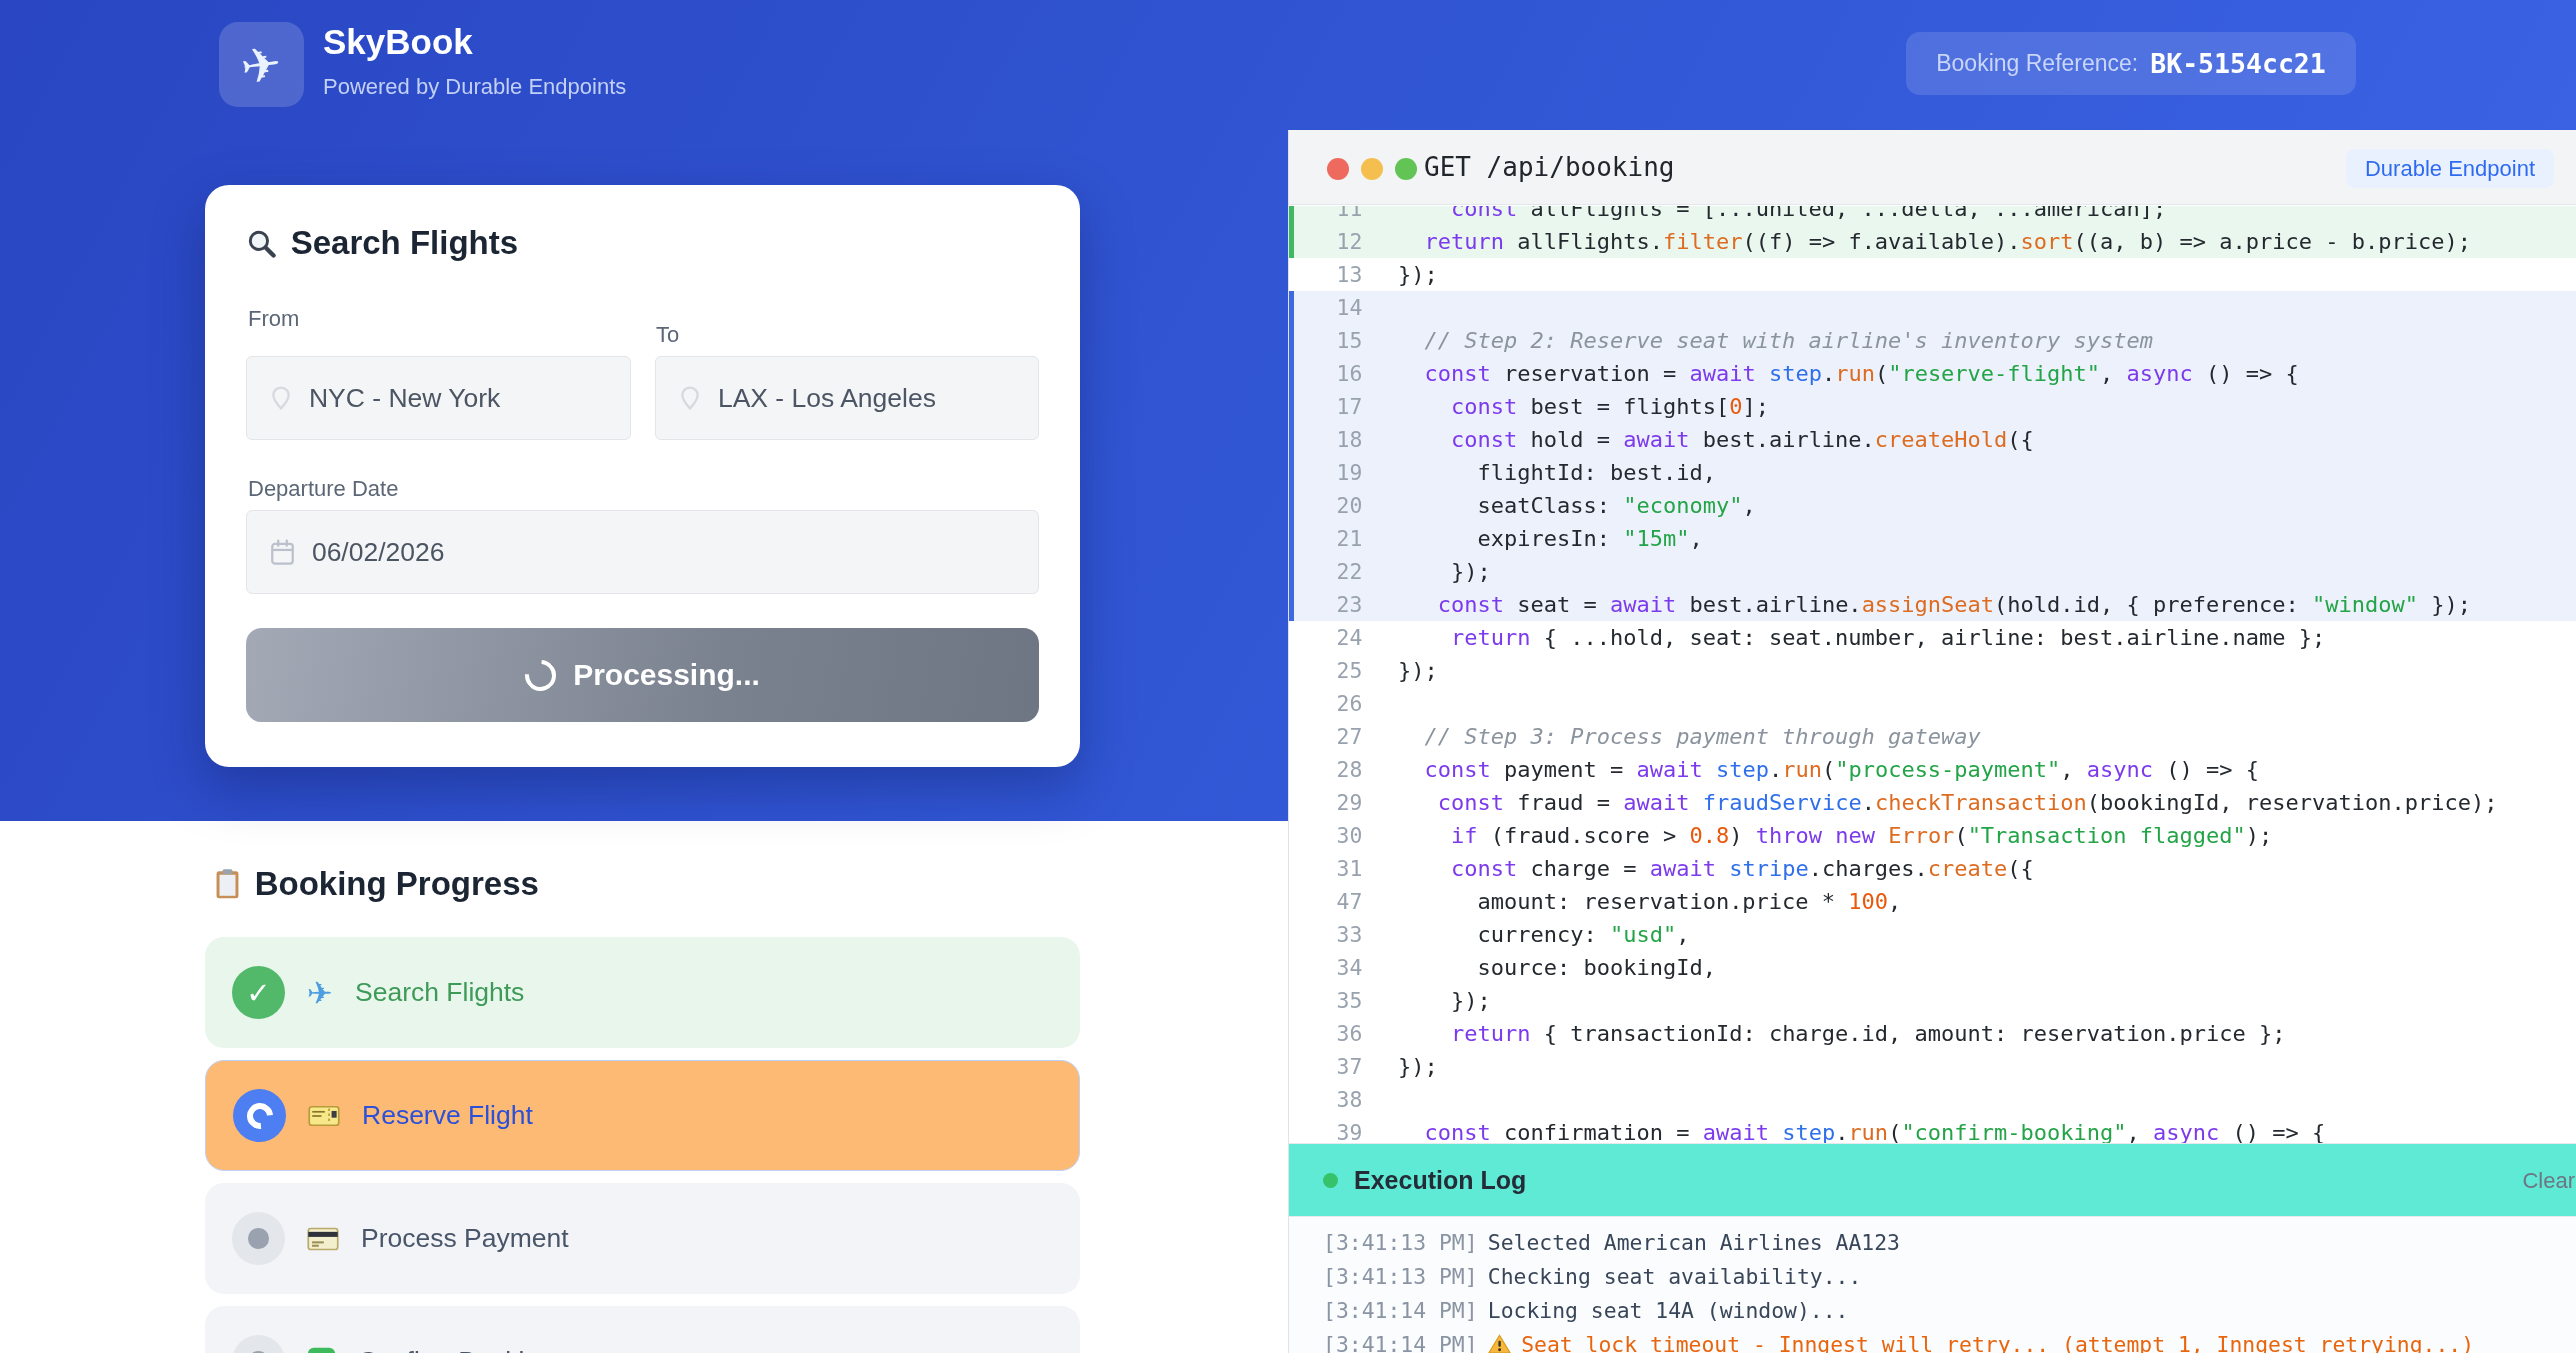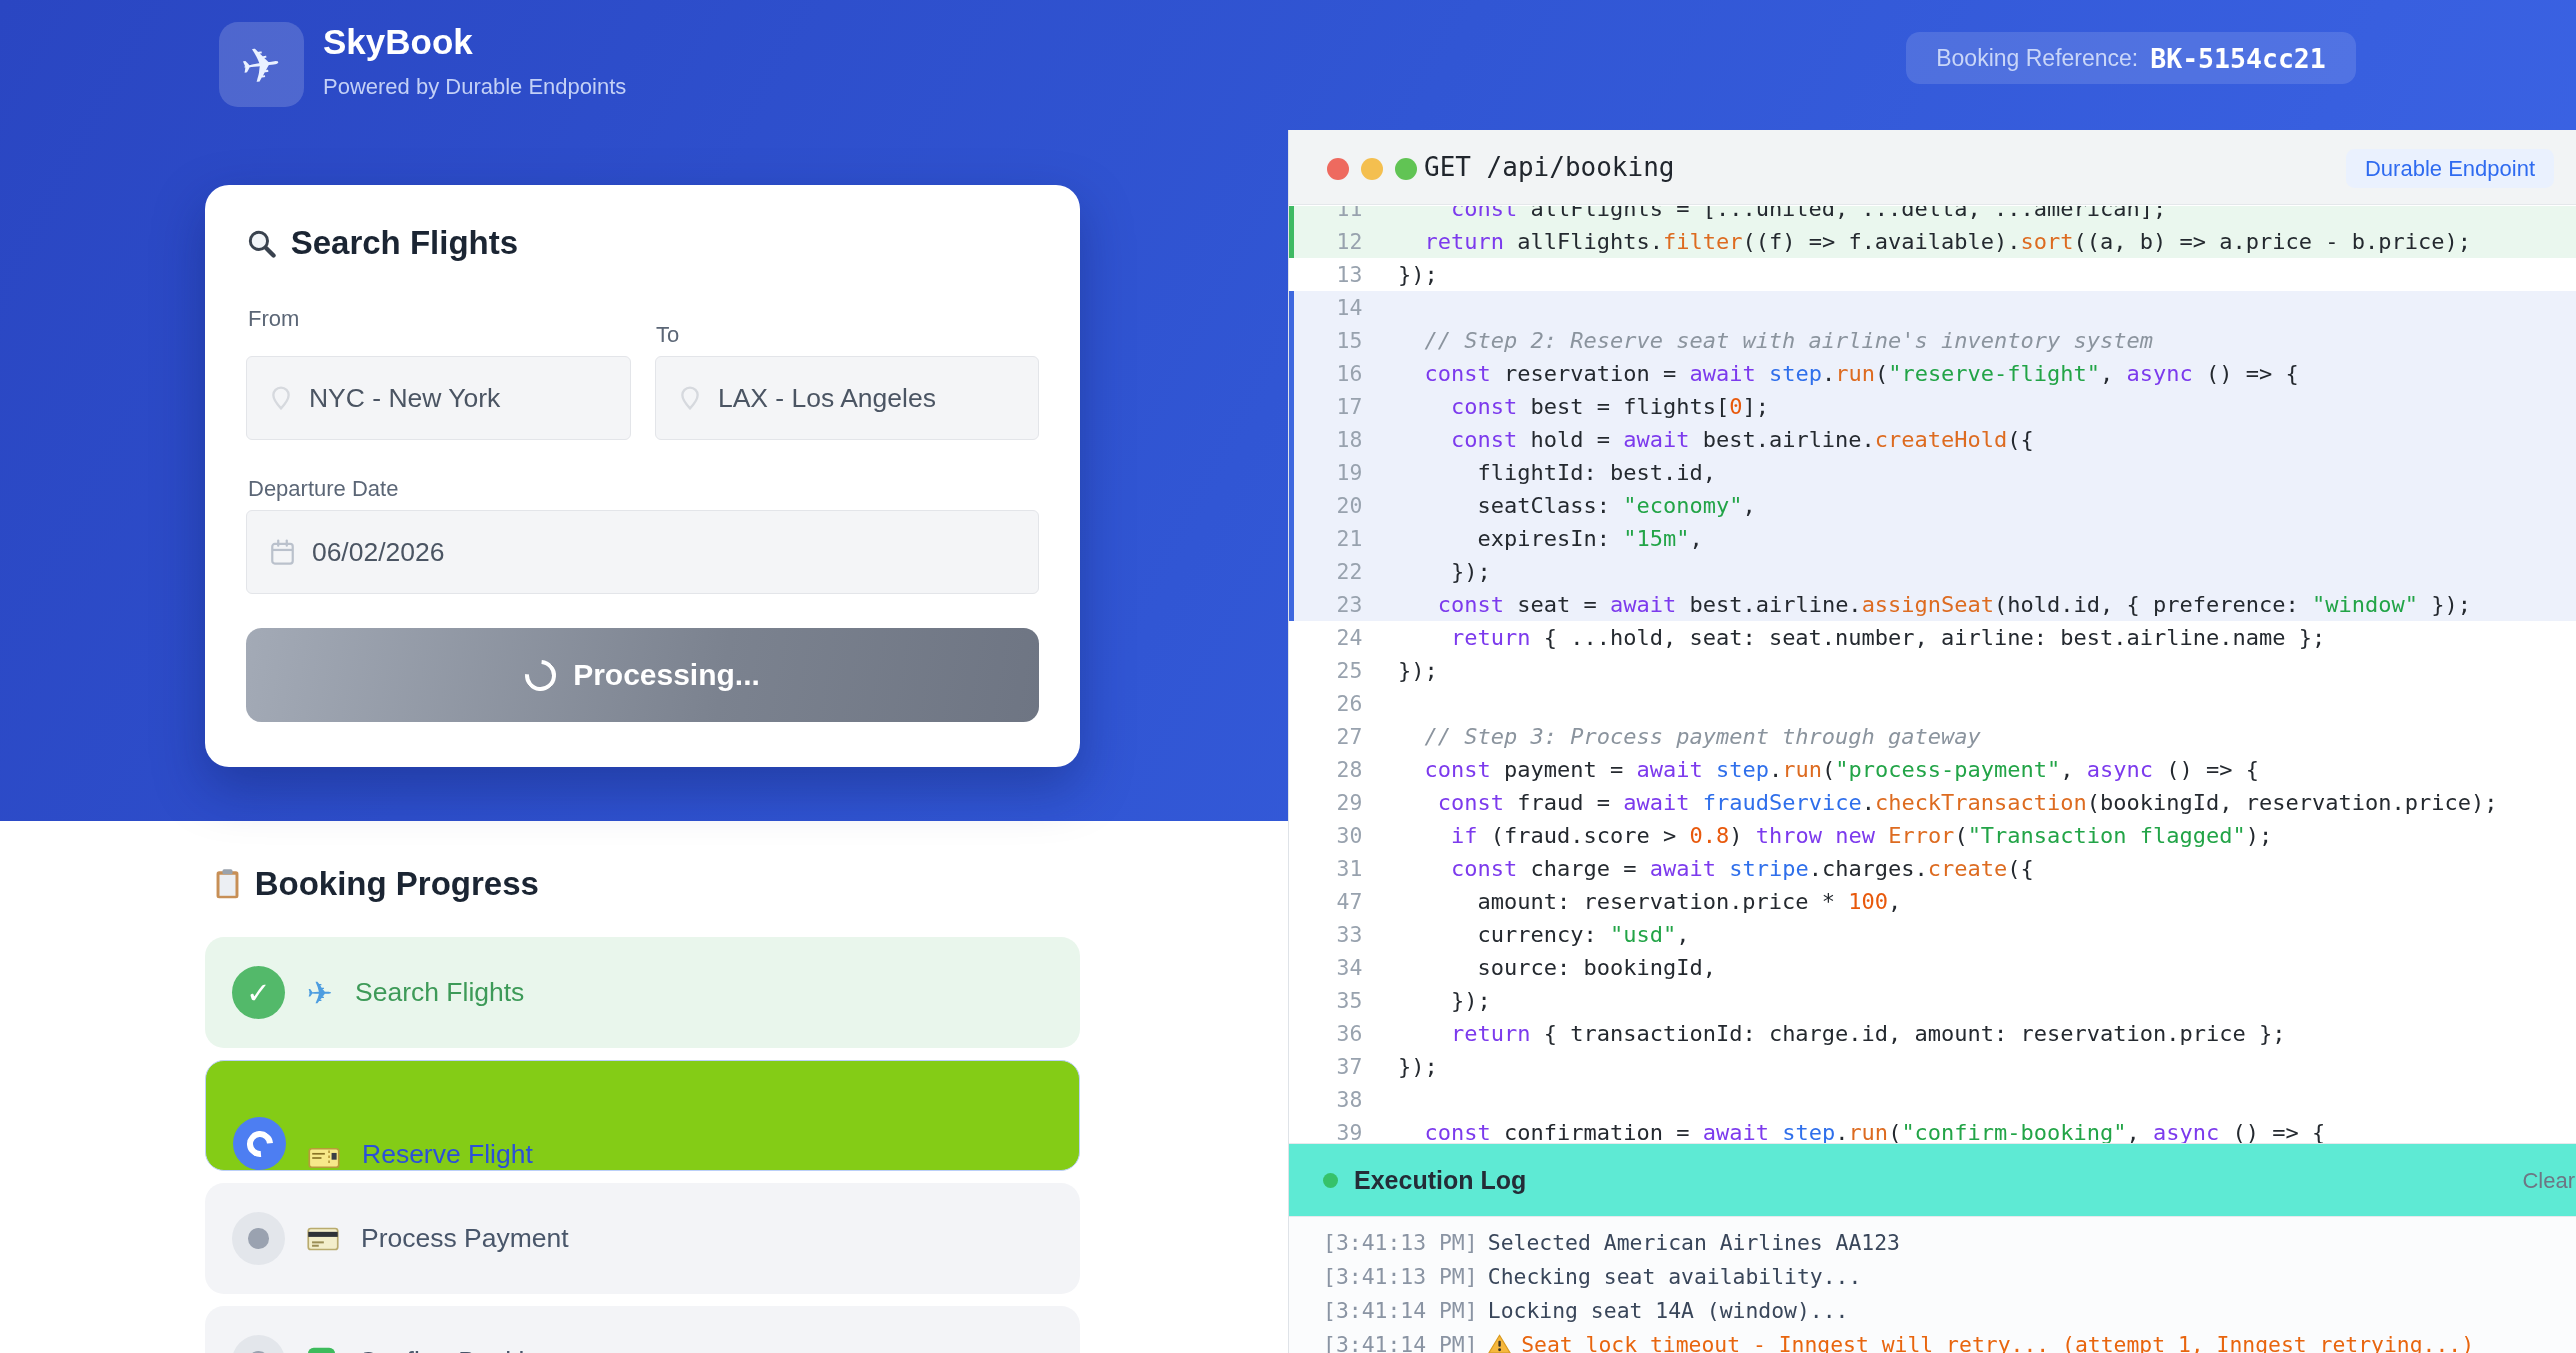--- a/index.html
+++ b/index.html
@@ -13,21 +13,21 @@
                 background:#ffffff; border-left:0.9px solid #dfe3e8; }
 
   
   .topbar { position:absolute; left:0; top:0; width:100%; height:130px; }
   .logo-box { position:absolute; left:219px; top:22px; width:85px; height:85px;
               background:rgba(255,255,255,.17); border-radius:19px;
               display:flex; align-items:center; justify-content:center; }
   .logo-plane { font-family:"DejaVu Sans", sans-serif; font-size:48px; color:#eaf1ff; transform:rotate(-8deg); }
   .app-title { position:absolute; left:323px; top:22px; font-size:35px; font-weight:bold; color:#ffffff; }
   .app-tagline { position:absolute; left:323px; top:74px; font-size:22px; color:#c3d0f6; }
-  .ref-badge { position:absolute; left:1906px; top:32px; width:450px; height:52px;
+  .ref-badge { position:absolute; left:1906px; top:32px; width:450px; height:63px;
                background:rgba(255,255,255,.13); border-radius:13.7px;
                display:flex; align-items:center; justify-content:center; gap:12px; }
   .ref-label { font-size:23px; color:#c9d6f8; }
   .ref-value { font-family:"DejaVu Sans Mono", monospace; font-size:26.5px; font-weight:bold; color:#ffffff; }
 
   
   .search-card { position:absolute; left:205px; top:185px; width:875px; height:582px;
                  background:#ffffff; border-radius:24px; box-shadow:0 20.5px 51px rgba(12,25,90,.35); }
   .card-title-row { position:absolute; left:41px; top:39px; display:flex; align-items:center; gap:13.7px; }
   .card-title { font-size:33px; font-weight:bold; color:#1b2533; }
@@ -50,21 +50,21 @@
              border-radius:50%; transform:rotate(-40deg); animation:spin 1s linear infinite; }
   @keyframes spin { to { transform:rotate(320deg);} }
 
   
   .progress-head { position:absolute; left:214px; top:865px; display:flex; align-items:center; gap:13.7px; }
   .progress-title { font-size:33px; font-weight:bold; color:#1b2533; }
   .steps { position:absolute; left:205px; top:937px; width:875px; }
   .step { height:111px; border-radius:19px; margin-bottom:12px; display:flex; align-items:center;
           padding:0 27px; gap:22px; }
   .step.done    { background:#e9f6ec; }
-  .step.active  { background:#84cc16; border:1.7px solid #bcd0f8;align-items:flex-end; }
+  .step.active  { background:#fdba74; border:1.7px solid #bcd0f8; }
   .step.pending { background:#f3f4f7; }
   .step-circle { width:53px; height:53px; border-radius:50%; flex:0 0 auto;
                  display:flex; align-items:center; justify-content:center; }
   .done   .step-circle { background:#53b96a; }
   .active .step-circle { background:#4d7ef2; }
   .pending .step-circle{ background:#e3e6eb; }
   .check-glyph { font-family:"DejaVu Sans", sans-serif; font-size:29px; font-weight:bold; color:#ffffff; }
   .step-spinner { width:26px; height:26px; border:6px solid #ffffff; border-right-color:transparent;
                   border-radius:50%; transform:rotate(40deg); }
   .pending-dot { width:20.5px; height:20.5px; border-radius:50%; background:#9aa2b0; }

